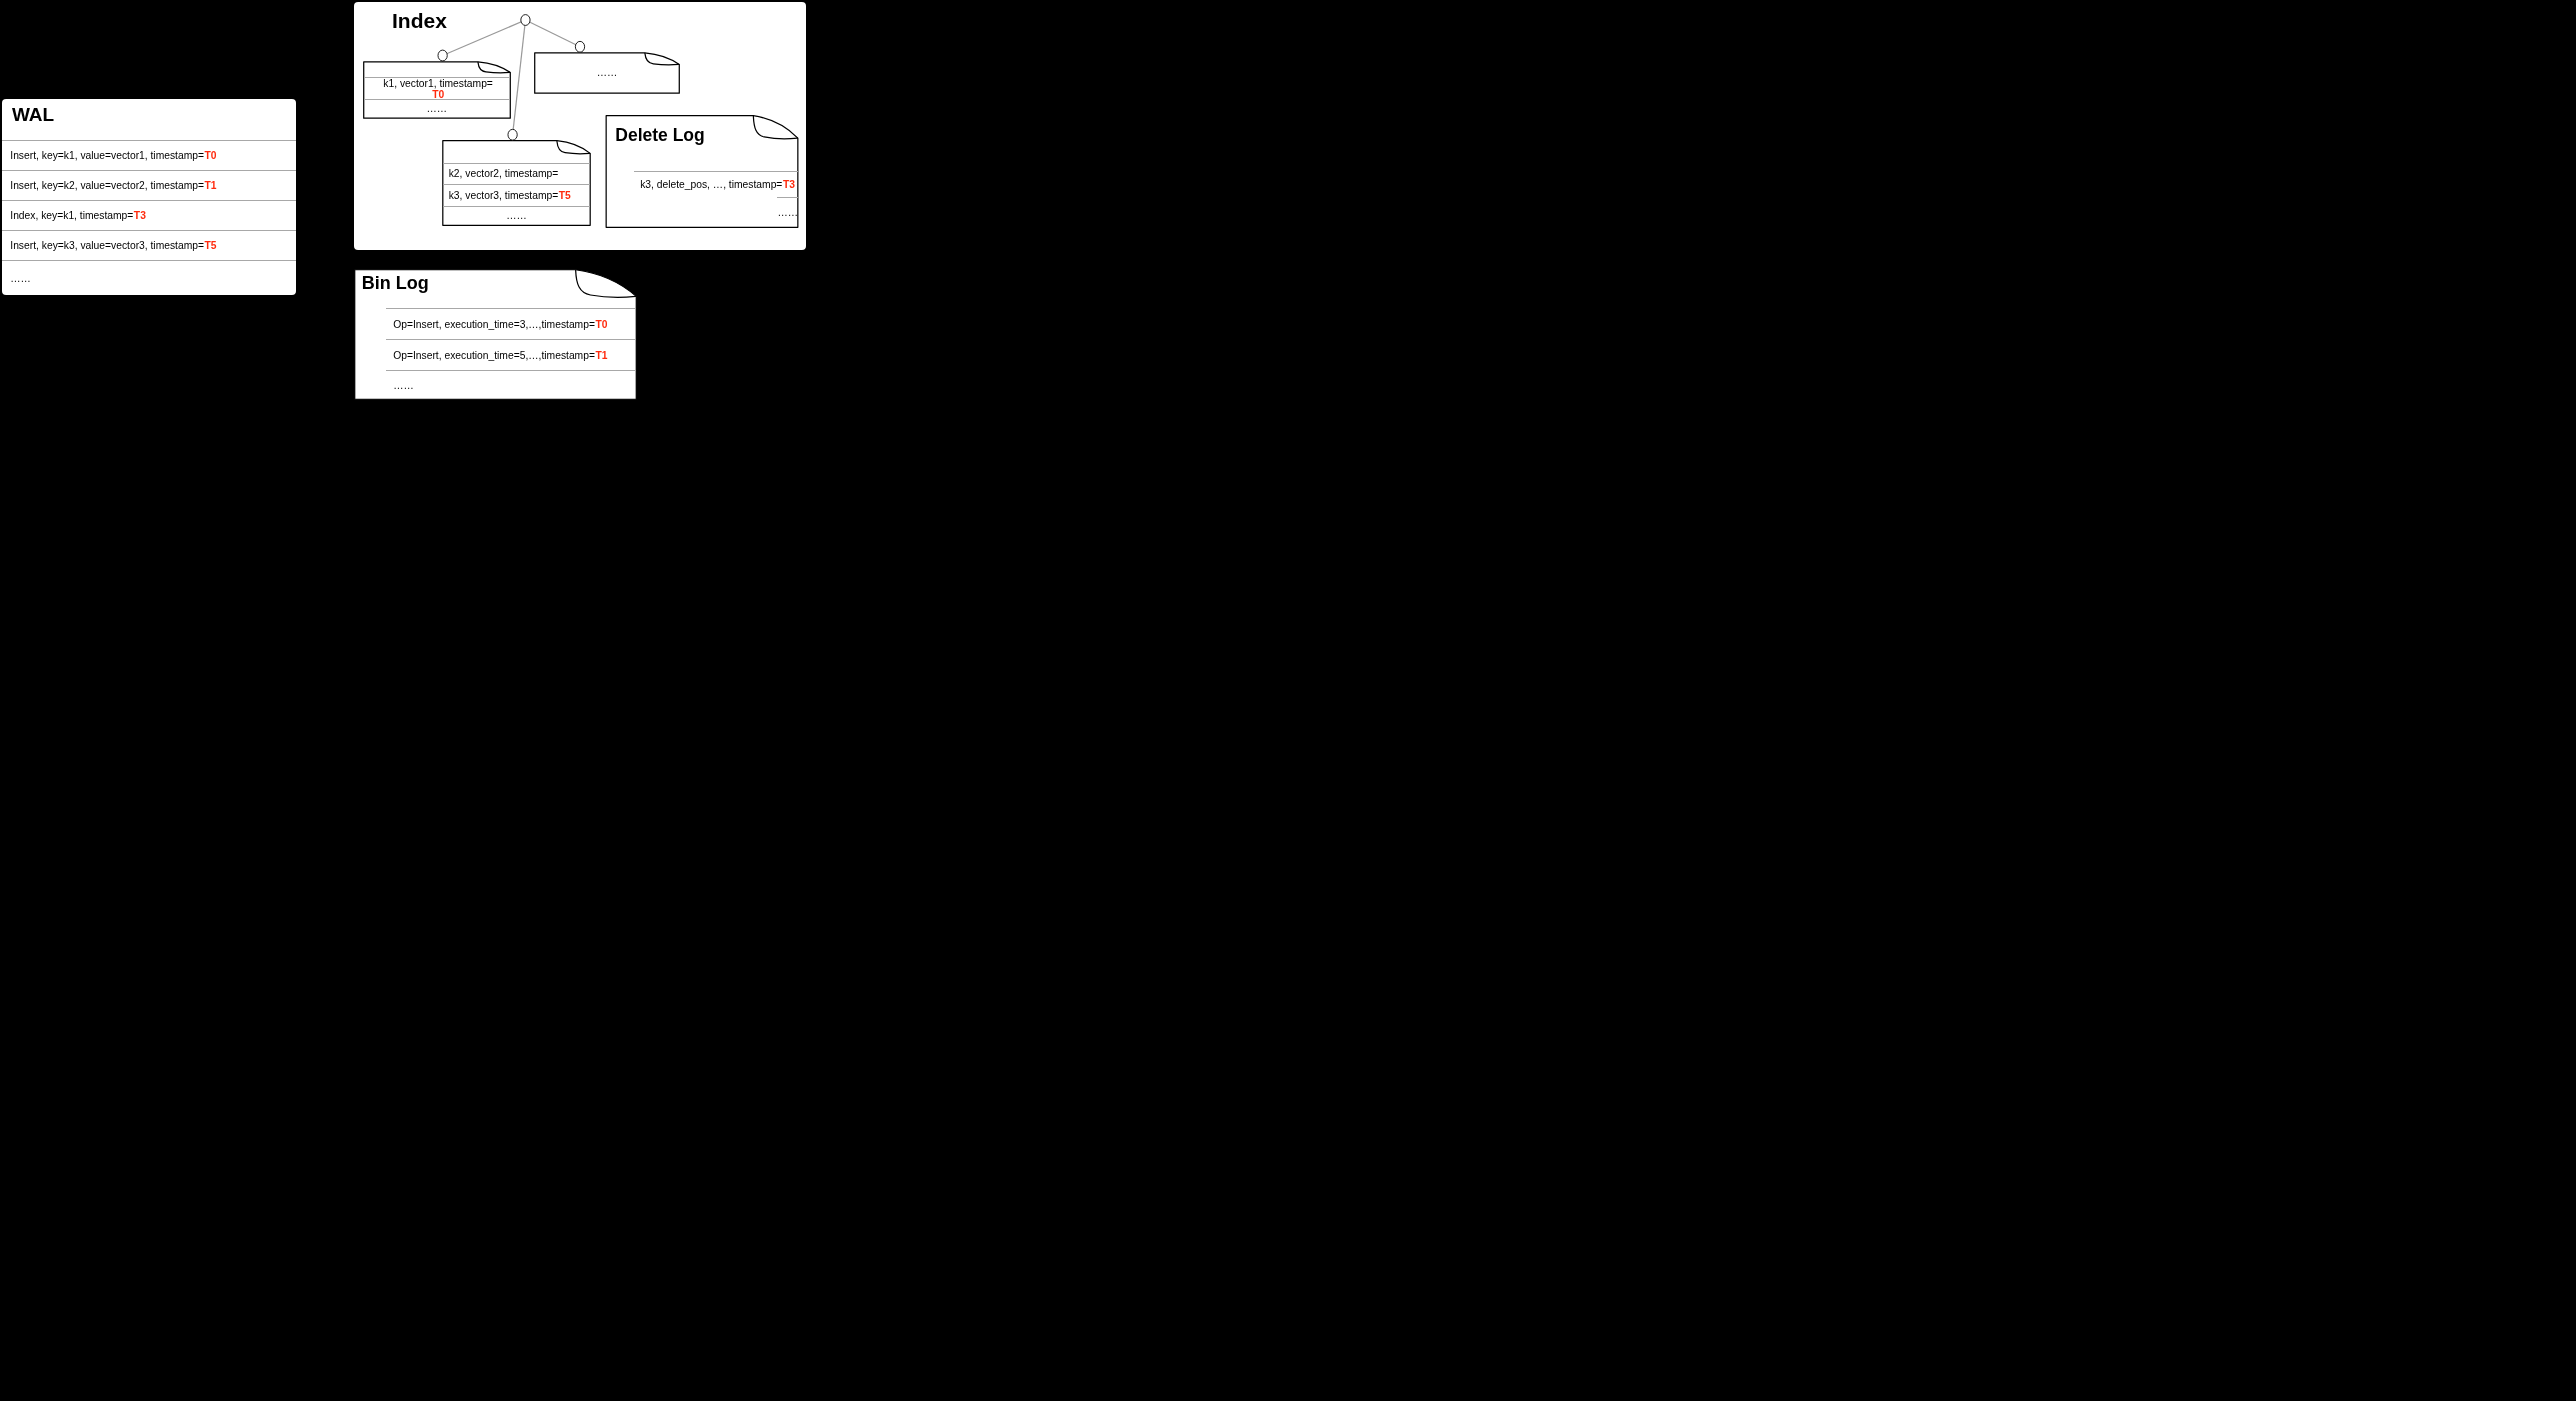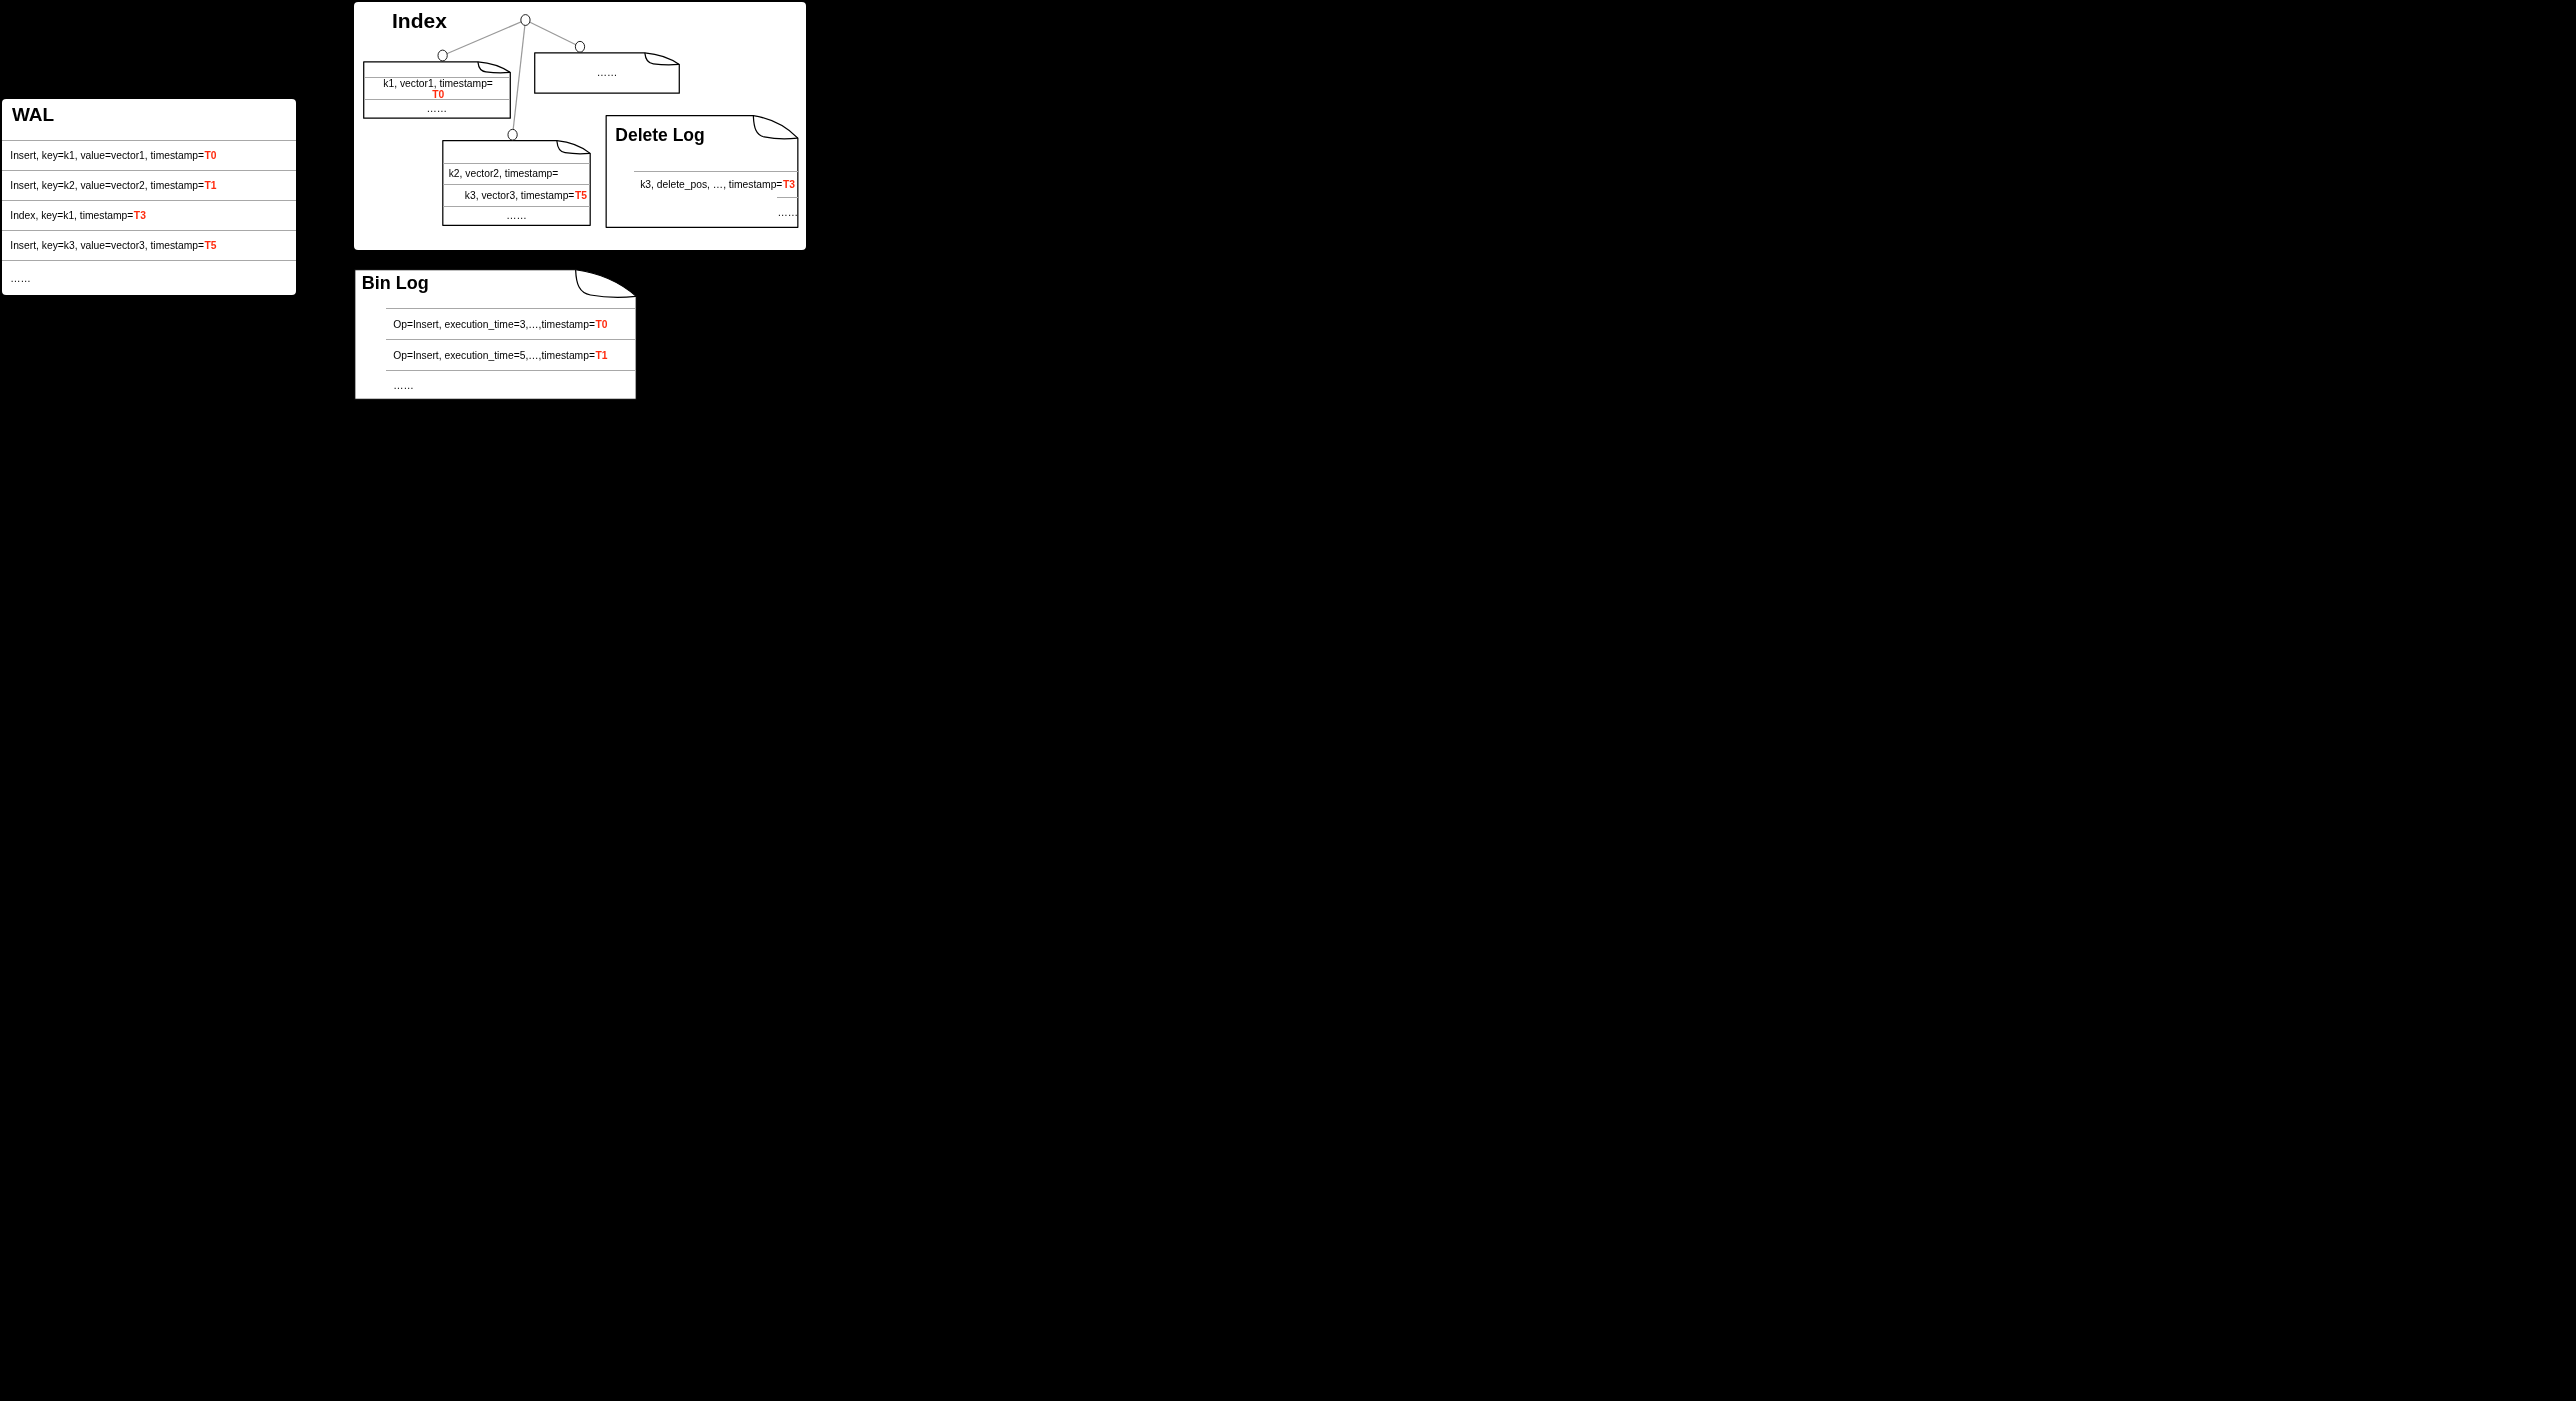--- a/index.html
+++ b/index.html
@@ -48,21 +48,21 @@
   .doc .row:last-child{justify-content:center;padding:0;}
   .doc1{left:8.8px;top:59px;width:148px;height:58px;}
   .doc1 .rows{top:16.5px;}
   .doc1 .row:nth-child(1){height:21px;flex-direction:column;}
   .doc2{left:180px;top:50px;width:146px;height:42px;}
   .doc2 .rows{top:1px;}
   .doc2 .row{border-top:none;}
   .doc3{left:88px;top:138px;width:149px;height:86px;}
   .doc3 .rows{top:23px;}
   .doc3 .row:nth-child(1){height:20px;gap:38px;}
-  .doc3 .row:nth-child(2){height:21.6px;justify-content:flex-end;}
+  .doc3 .row:nth-child(2){height:21.6px;}
   .delete-log{left:251px;top:113px;width:194px;height:113px;}
   .delete-log .rows{top:56px;align-items:flex-end;}
   .delete-log .row:nth-child(1){height:25px;}
   .dl-title{position:absolute;left:10.3px;top:11.3px;font-size:17.5px;font-weight:bold;line-height:1.1;}
   
   .bin-log{position:absolute;left:354px;top:269px;width:283px;height:131px;z-index:1;}
   .bin-log .rows{top:39px;padding-left:31px;}
   .bin-log .row{height:30px;font-size:10.3px;padding-left:7.2px;}
   .bin-log .row:last-child{justify-content:flex-start;padding-left:7.2px;}
   .bl-title{position:absolute;left:7.7px;top:5.2px;font-size:18px;font-weight:bold;line-height:1.1;}

